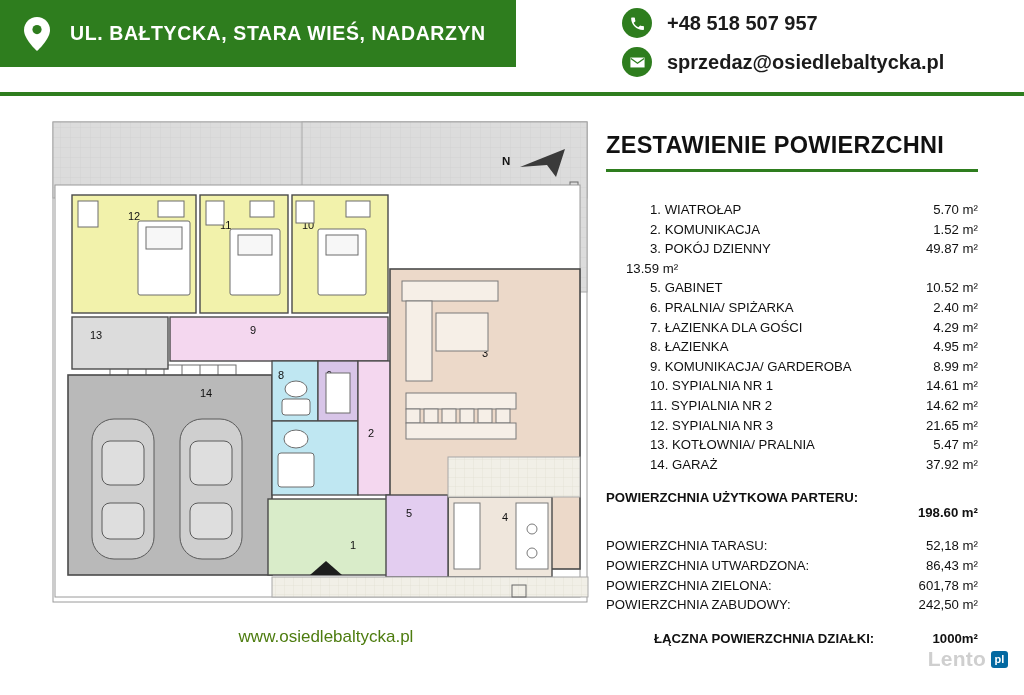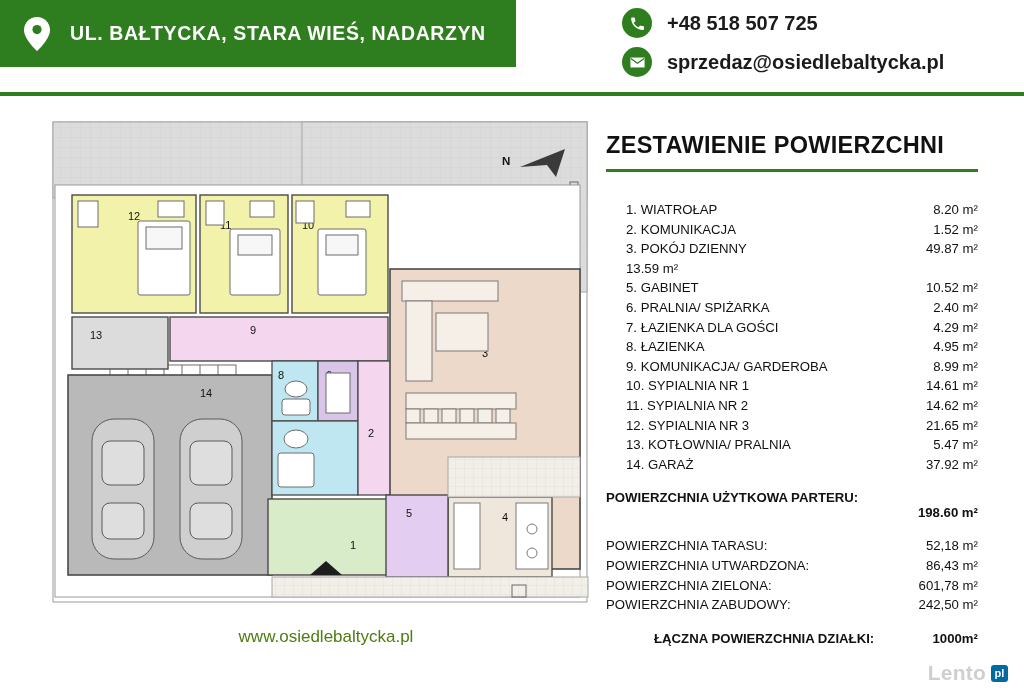--- a/index.html
+++ b/index.html
@@ -55,21 +55,21 @@
   .summary-rule{
     margin-top:10px;width:372px;height:3px;background:#2e7d1e;
   }
   .rooms{
     margin-top:28px;
   }
   .room-row{
     display:flex;font-size:13.2px;color:#111;line-height:19.6px;
     padding-left:20px;
   }
-  .room-name{flex:1 1 auto;white-space:nowrap;}
+  .room-name{flex:1 1 auto;white-space:nowrap;margin-left:24px;}
   .room-area{flex:0 0 auto;text-align:right;white-space:nowrap;}
   .tot-row{
     display:flex;font-size:13.2px;font-weight:bold;color:#111;
     margin-top:16px;
     flex-direction:column;
   }
   .tot-row .n{flex:1 1 auto;}
   .tot-row .v{flex:0 0 auto;text-align:right;}
   .extra{margin-top:16px;}
   .extra-row{
@@ -82,21 +82,21 @@
   }
   .grand .n{flex:1 1 auto;margin-left:48px;}
   .grand .v{flex:0 0 auto;text-align:right;}
 
   
   .site{
     position:absolute;left:16px;top:627px;width:620px;text-align:center;
     color:#4d7c0f;font-size:17px;
   }
   .watermark{
-    position:absolute;right:16px;bottom:10px;
+    position:absolute;right:16px;bottom:24px;
     display:flex;align-items:center;justify-content:space-between;
   }
   .wm-text{
     font-size:21px;font-weight:bold;color:#cfcfcf;letter-spacing:.2px;
   }
   .wm-badge{
     width:17px;height:17px;border-radius:3px;background:#0369a1;color:#fff;
     font-size:11px;font-weight:bold;display:flex;align-items:center;justify-content:center;
     margin-left:5px;
   }
@@ -122,21 +122,21 @@
     <div class="addr-text">UL. BAŁTYCKA, STARA WIEŚ, NADARZYN</div>
   </div>
 
   <div class="contact">
     <div class="contact-row">
       <span class="circ">
         <svg width="17" height="17" viewBox="0 0 24 24" fill="#ffffff">
           <path d="M6.6 10.8c1.4 2.8 3.8 5.2 6.6 6.6l2.2-2.2c.3-.3.7-.4 1-.2 1.2.4 2.4.6 3.7.6.6 0 1 .4 1 1V20c0 .6-.4 1-1 1C10.4 21 3 13.6 3 4.5c0-.6.4-1 1-1h3.4c.6 0 1 .4 1 1 0 1.3.2 2.6.6 3.7.1.4 0 .8-.2 1.1l-2.2 1.5z"></path>
         </svg>
       </span>
-      <span class="contact-text">+48 518 507 725</span>
+      <span class="contact-text">+48 518 507 957</span>
     </div>
     <div class="contact-row">
       <span class="circ">
         <svg width="17" height="17" viewBox="0 0 24 24" fill="#ffffff">
           <path d="M2 5h20v14H2z" fill="#ffffff"></path>
           <path d="M2.6 6.2L12 13l9.4-6.8" fill="none" stroke="#2e7d1e" stroke-width="1.8"></path>
         </svg>
       </span>
       <span class="contact-text">sprzedaz@osiedlebaltycka.pl</span>
     </div>
@@ -279,21 +279,21 @@
 </svg>
 </div>
 
 <div class="summary">
   <div class="summary-title">ZESTAWIENIE POWIERZCHNI</div>
   <div class="summary-rule"></div>
 
   <div class="rooms">
     <div class="room-row">
       <span class="room-name"><span>1.</span>&nbsp;<span>WIATROŁAP</span></span>
-      <span class="room-area">8.20 m²</span>
+      <span class="room-area">5.70 m²</span>
     </div>
     <div class="room-row">
       <span class="room-name"><span>2.</span>&nbsp;<span>KOMUNIKACJA</span></span>
       <span class="room-area">1.52 m²</span>
     </div>
     <div class="room-row">
       <span class="room-name"><span>3.</span>&nbsp;<span>POKÓJ DZIENNY</span></span>
       <span class="room-area">49.87 m²</span>
     </div>
     <div class="room-row">

